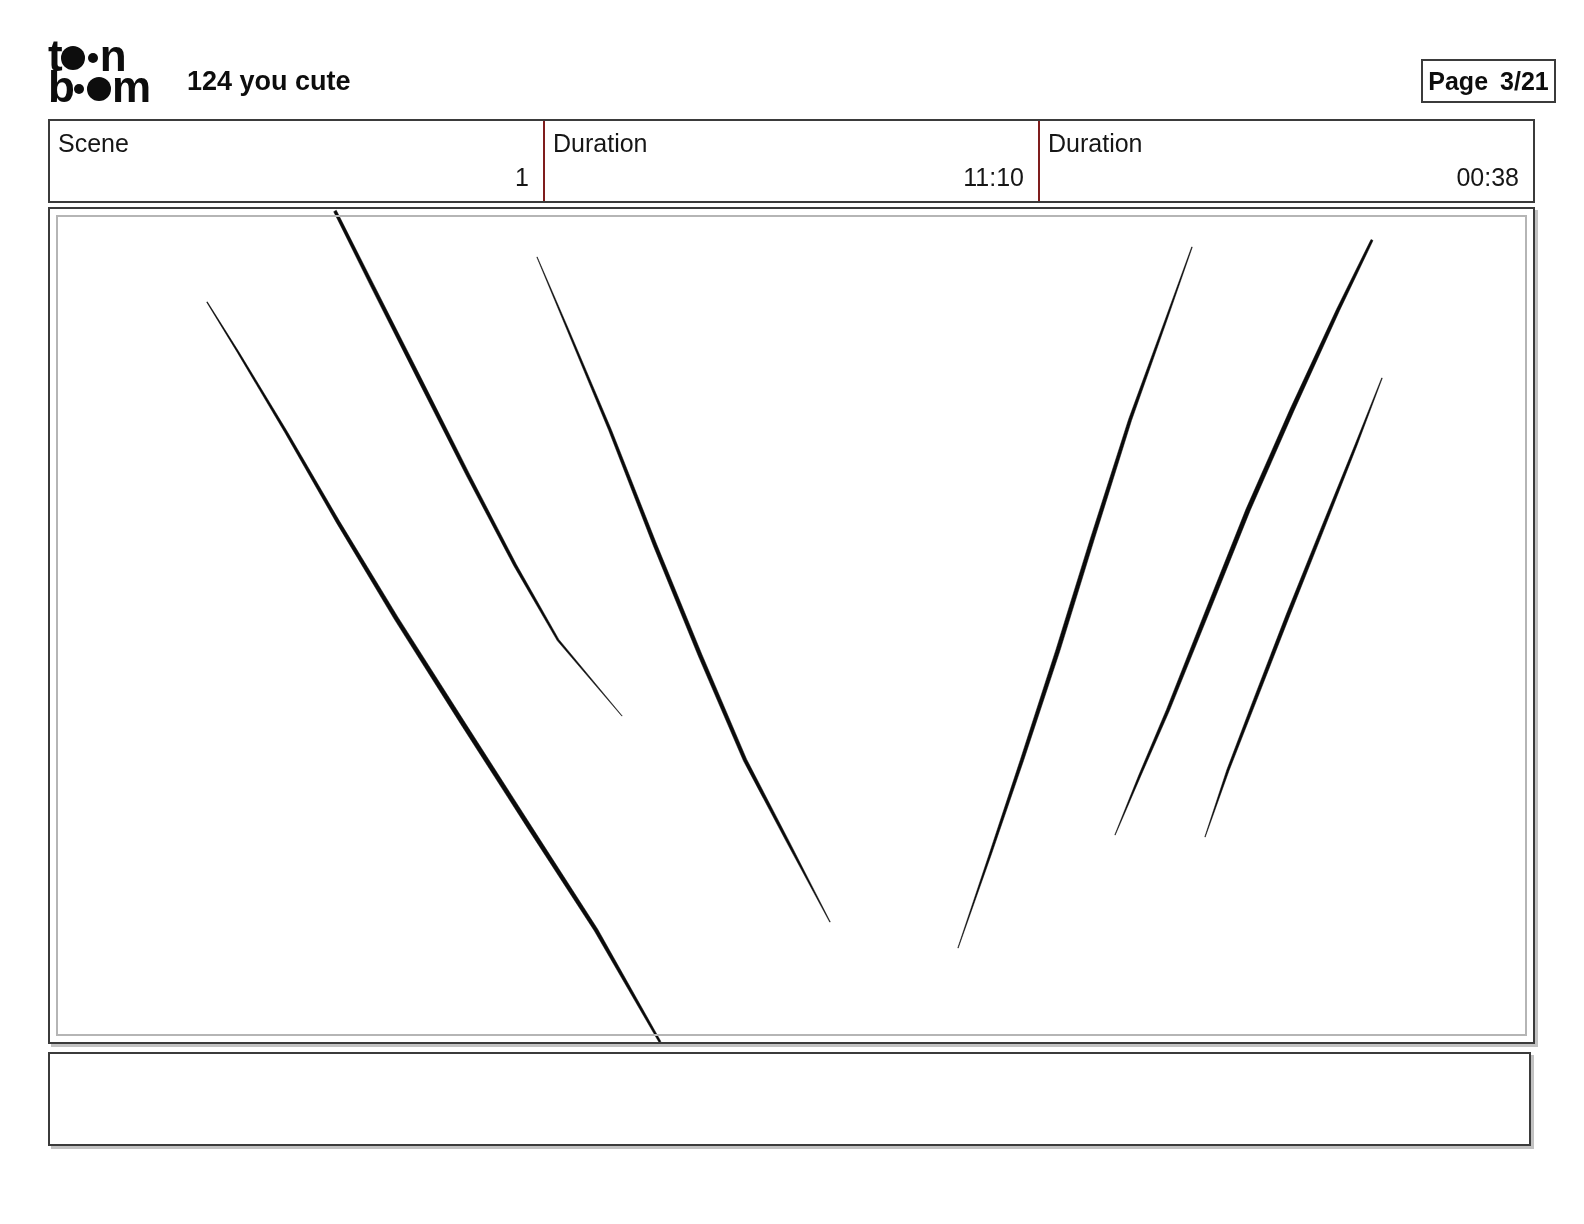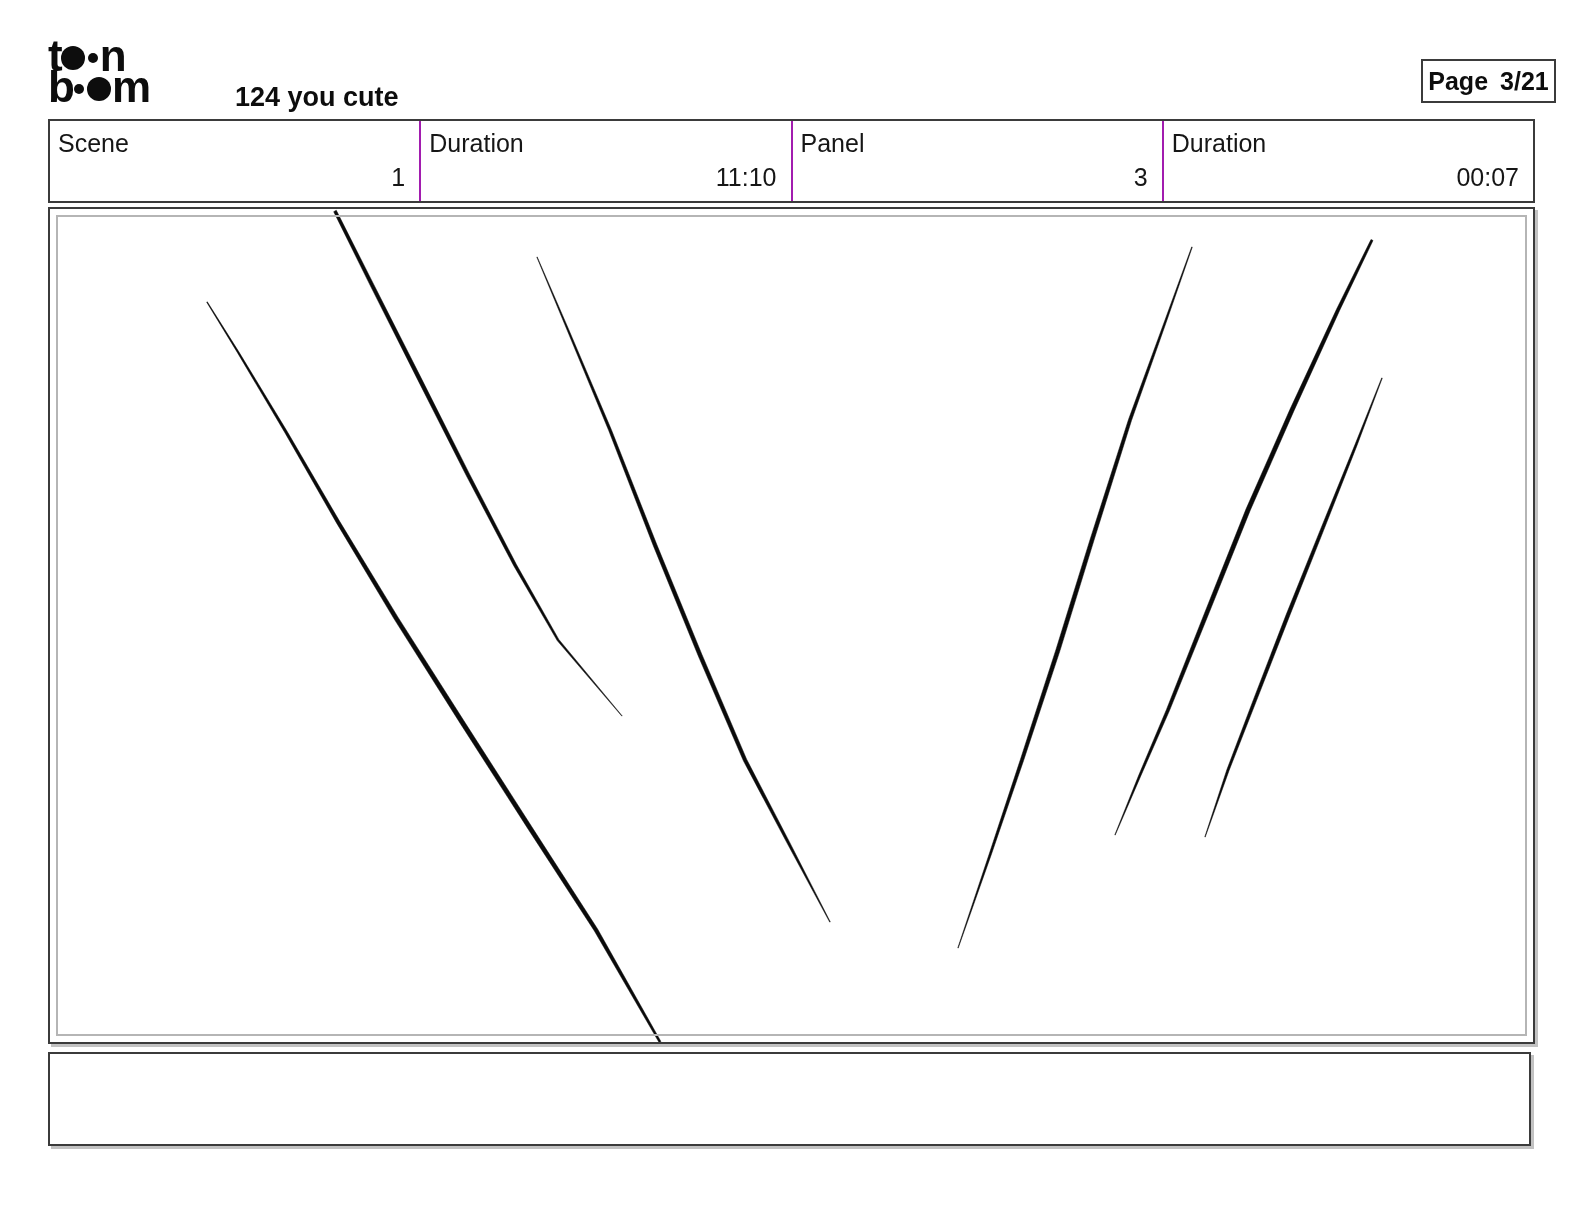--- a/index.html
+++ b/index.html
@@ -7,32 +7,32 @@
     width:1584px;height:1224px;position:relative;overflow:hidden;
     font-family:"Liberation Sans", sans-serif;color:#111;
   }
   
   .logo{position:absolute;left:48px;top:42px;}
   .logo-line{display:flex;align-items:center;height:31px;
     font-weight:bold;font-size:44px;line-height:0.72;letter-spacing:-3px;color:#0d0d0d;}
   .logo-line .ltr{transform:translateY(-2px);}
   .dot-big{width:24px;height:24px;border-radius:50%;background:#0d0d0d;margin:0 1px;flex:none;}
   .dot-small{width:10px;height:10px;border-radius:50%;background:#0d0d0d;margin:0 2px;flex:none;}
-  .title{position:absolute;left:187px;top:82px;font-size:27px;font-weight:bold;color:#0d0d0d;margin-left:48px;}
+  .title{position:absolute;left:187px;top:66px;font-size:27px;font-weight:bold;color:#0d0d0d;}
   .page-box{
     position:absolute;left:1401px;top:59px;width:131px;height:40px;
     border:2px solid #3b3b3b;display:flex;align-items:center;justify-content:center;
     font-size:25px;font-weight:bold;color:#0d0d0d;gap:12px;margin-left:20px;
   }
   
   .info-table{
     position:absolute;left:48px;top:119px;width:1483px;height:80px;
     border:2px solid #3b3b3b;display:flex;background:#fff;
   }
-  .info-cell{flex:1;position:relative;border-right:2px solid #a21caf;}
+  .info-cell{flex:1;position:relative;border-right:2px solid #7f1d1d;}
   .info-cell:last-child{border-right:none;}
   .info-label{position:absolute;left:8px;top:8px;font-size:25px;color:#161616;}
   .info-value{position:absolute;right:14px;bottom:9px;font-size:25px;color:#161616;}
   
   .panel{
     position:absolute;left:48px;top:207px;width:1483px;height:833px;
     border:2px solid #3b3b3b;background:#fff;box-shadow:3px 3px 0 #c2c2c2;
   }
   .panel-inner-frame{
     position:absolute;left:6px;top:6px;right:6px;bottom:6px;
@@ -74,26 +74,22 @@
 <div class="info-table">
   <div class="info-cell">
     <div class="info-label">Scene</div>
     <div class="info-value">1</div>
   </div>
   <div class="info-cell">
     <div class="info-label">Duration</div>
     <div class="info-value">11:10</div>
   </div>
   <div class="info-cell">
-    <div class="info-label">Panel</div>
-    <div class="info-value">3</div>
-  </div>
-  <div class="info-cell">
     <div class="info-label">Duration</div>
-    <div class="info-value">00:07</div>
+    <div class="info-value">00:38</div>
   </div>
 </div>
 
 <div class="panel">
   <svg viewBox="0 0 1483 833" xmlns="http://www.w3.org/2000/svg">
       <path d="M156.7,93.2 L187.3,143.4 L234.9,223.7 L286.5,313.9 L344.2,410.1 L410.1,514.2 L478.2,620.2 L544.4,722.0 L609.1,833.5 L610.9,832.5 L547.6,720.0 L481.8,617.8 L413.9,511.8 L347.8,407.9 L289.5,312.1 L237.1,222.3 L188.7,142.6 L157.3,92.8 Z" fill="#0a0a0a" stroke="#0a0a0a" stroke-width="0.5" stroke-linejoin="round"></path>
       <path d="M283.7,2.7 L320.4,76.8 L368.3,171.9 L416.4,266.8 L463.7,356.7 L507.2,431.6 L571.8,507.1 L572.2,506.9 L508.8,430.4 L466.3,355.3 L419.6,265.2 L371.7,170.1 L323.6,75.2 L286.3,1.3 Z" fill="#0a0a0a" stroke="#0a0a0a" stroke-width="0.5" stroke-linejoin="round"></path>
       <path d="M486.8,48.1 L517.2,121.3 L558.7,221.5 L603.3,336.7 L648.2,446.8 L693.4,551.8 L736.8,633.6 L779.7,713.1 L780.3,712.9 L739.2,632.4 L696.6,550.2 L651.8,445.2 L606.7,335.3 L561.3,220.5 L518.8,120.7 L487.2,47.9 Z" fill="#0a0a0a" stroke="#0a0a0a" stroke-width="0.5" stroke-linejoin="round"></path>
       <path d="M1141.7,37.9 L1115.1,110.7 L1078.5,210.5 L1040.1,330.4 L1006.0,440.4 L970.4,550.5 L939.0,645.6 L907.8,738.9 L908.2,739.1 L941.0,646.4 L973.6,551.5 L1010.0,441.6 L1043.9,331.6 L1081.5,211.5 L1116.9,111.3 L1142.3,38.1 Z" fill="#0a0a0a" stroke="#0a0a0a" stroke-width="0.5" stroke-linejoin="round"></path>
       <path d="M1321.0,30.5 L1286.5,100.3 L1240.1,200.1 L1196.0,300.1 L1154.1,405.2 L1116.5,500.4 L1089.0,565.6 L1064.8,625.9 L1065.2,626.1 L1091.0,566.4 L1119.5,501.6 L1157.9,406.8 L1200.0,301.9 L1243.9,201.9 L1289.5,101.7 L1323.0,31.5 Z" fill="#0a0a0a" stroke="#0a0a0a" stroke-width="0.5" stroke-linejoin="round"></path>

